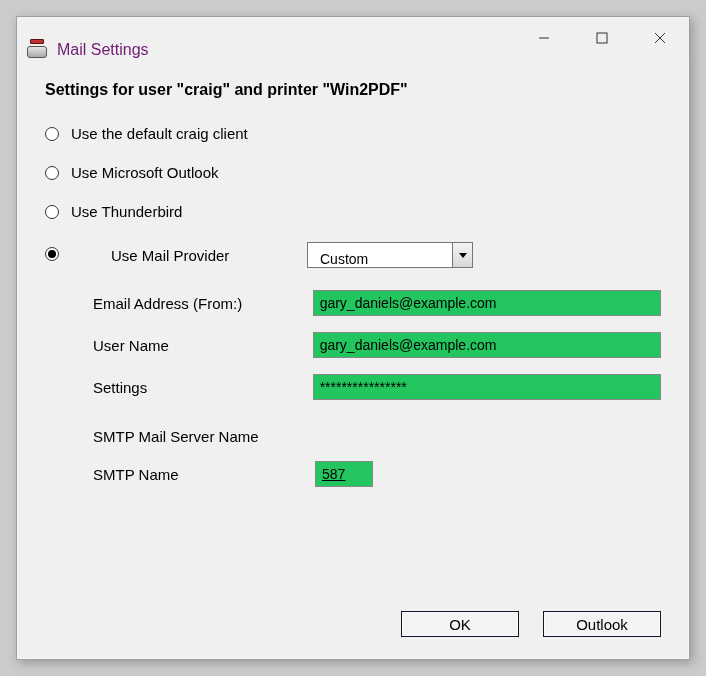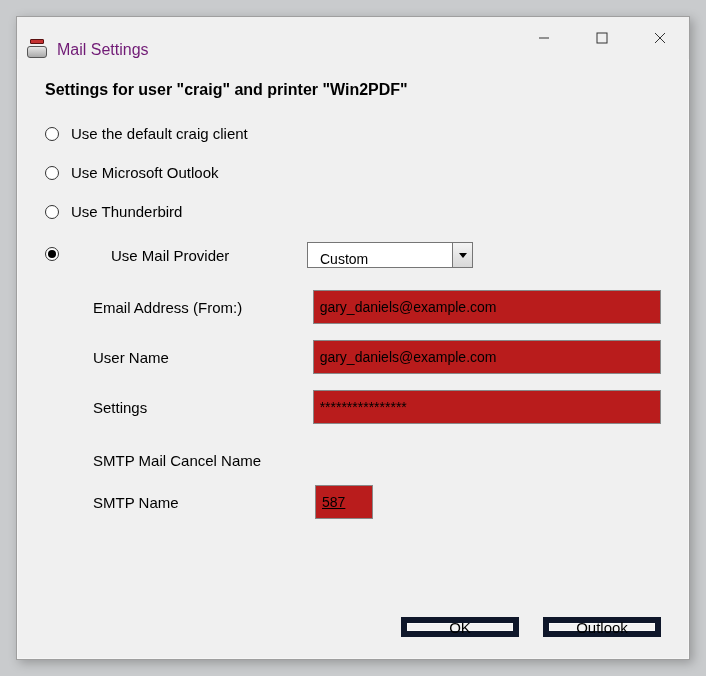--- a/index.html
+++ b/index.html
@@ -146,40 +146,40 @@
     margin-bottom: 16px;
   }
   .field-row.gap-above { margin-top: 28px; }
   .field-label {
     width: 222px;
     font-size: 15px;
     margin-left: 8px;
   }
   .text-input {
     width: 352px;
-    height: 34px;
+    height: 26px;
     border: 1px solid #888;
-    background: #b91c1c;
+    background: #22c55e;
     padding: 2px 6px;
     font-size: 14px;
     font-family: inherit;
   }
   .text-input.short { width: 58px; text-decoration: underline; }
 
   .button-row {
     position: absolute;
     right: 28px;
     bottom: 22px;
     display: flex;
     gap: 24px;
   }
   .btn {
     width: 118px;
-    height: 20px;
-    border: 6px solid #0f172a;
+    height: 26px;
+    border: 1px solid #0f172a;
     background: #f3f3f3;
     display: flex;
     align-items: center;
     justify-content: center;
     font-size: 15px;
     box-shadow: 0 0 0 1px rgba(255,255,255,0.6) inset;
   }
 </style>
 </head>
 <body>
@@ -249,21 +249,21 @@
         </div>
         <div class="field-row">
           <div class="field-label">User Name</div>
           <input class="text-input" value="gary_daniels@example.com" style="">
         </div>
         <div class="field-row">
           <div class="field-label">Settings</div>
           <input class="text-input" value="****************" style="">
         </div>
         <div class="field-row gap-above">
-          <div class="field-label">SMTP Mail Cancel Name</div>
+          <div class="field-label">SMTP Mail Server Name</div>
         </div>
         <div class="field-row">
           <div class="field-label">SMTP Name</div>
           <input class="text-input short" value="587" style="">
         </div>
       </div>
 
       <div class="button-row">
         <div class="btn">
           <span>OK</span>

